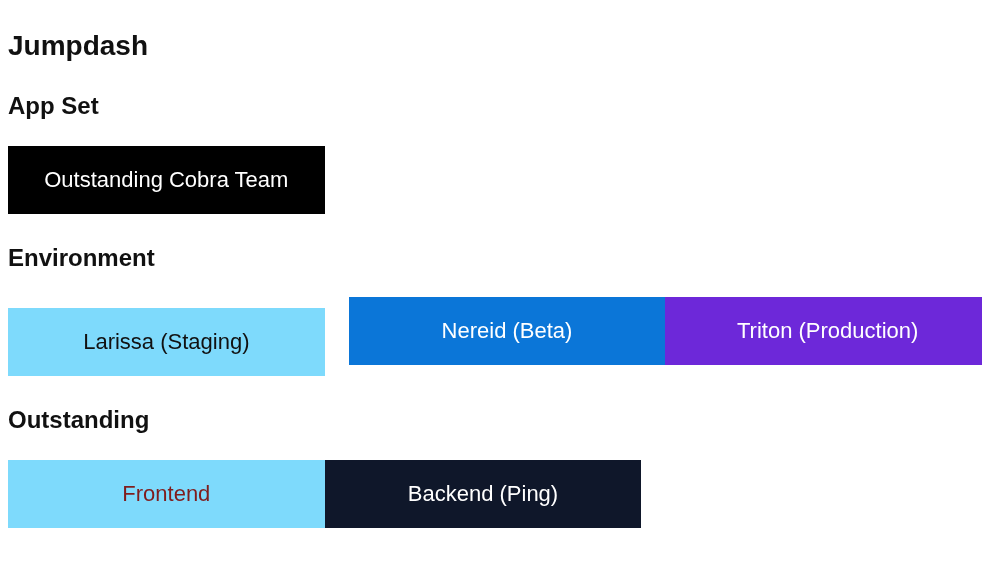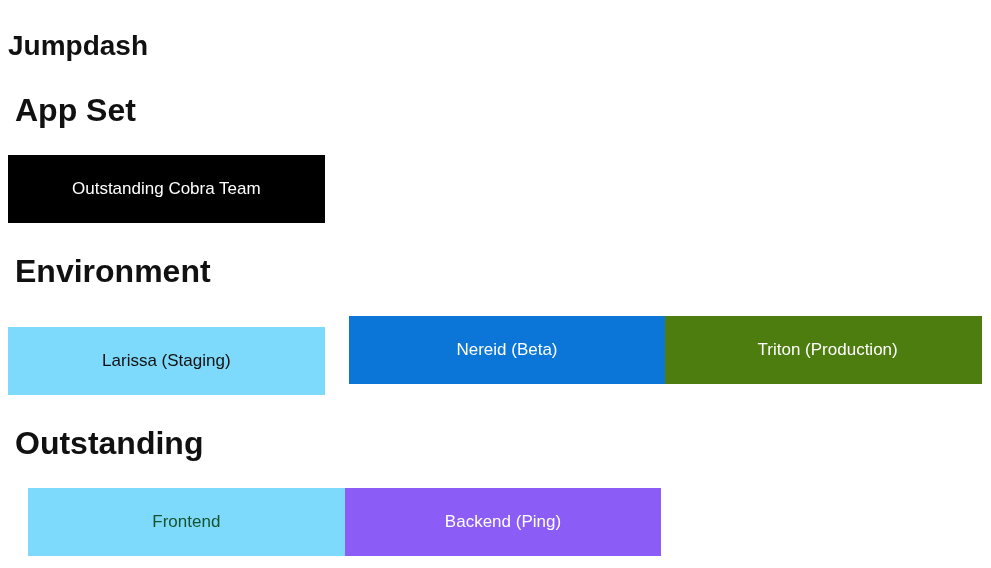--- a/index.html
+++ b/index.html
@@ -13,40 +13,40 @@
     -webkit-font-smoothing: antialiased;
   }
   h1 {
     font-size: 28px;
     line-height: 1.15;
     font-weight: 700;
     margin: 22px 0 20px 0;
     color: #111111;
   }
   h2 {
-    font-size: 32px;
+    font-size: 24px;
     line-height: 1.15;
     font-weight: 700;
-    margin: 30px 0 26px 7px;
+    margin: 30px 0 26px 0;
     color: #111111;
   }
   .button-row {
     display: flex;
     flex-wrap: nowrap;
   }
   .btn {
     flex: 0 0 316.66px;
     width: 316.66px;
     height: 68px;
     border: none;
     outline: none;
     padding: 0;
     margin: 0;
     font-family: "Liberation Sans", sans-serif;
-    font-size: 17px;
+    font-size: 22px;
     line-height: 68px;
     text-align: center;
     cursor: pointer;
     display: block;
     white-space: nowrap;
     overflow: hidden;
   }
 </style>
 </head>
 <body>
@@ -58,23 +58,23 @@
   <div class="button-row">
     <button class="btn" style="background-color: rgb(0, 0, 0); color: rgb(255, 255, 255);">Outstanding Cobra Team</button>
   </div>
 </section>
 
 <section>
   <h2>Environment</h2>
   <div class="button-row">
     <button class="btn" style="background-color: rgb(126, 218, 252); color: rgb(17, 17, 17); margin-top: 11px;">Larissa (Staging)</button>
     <button class="btn" style="background-color: rgb(11, 118, 216); color: rgb(255, 255, 255); margin-left: 24px;">Nereid (Beta)</button>
-    <button class="btn" style="background-color: #4d7c0f; color: rgb(255, 255, 255); padding-left: 8px;">Triton (Production)</button>
+    <button class="btn" style="background-color: #6d28d9; color: rgb(255, 255, 255); padding-left: 8px;">Triton (Production)</button>
   </div>
 </section>
 
 <section>
   <h2>Outstanding</h2>
   <div class="button-row">
-    <button class="btn" style="background-color: rgb(126, 218, 252); color: #14532d; margin-left: 20px;">Frontend</button>
-    <button class="btn" style="background-color: #8b5cf6; color: rgb(255, 255, 255); text-align: center;">Backend (Ping)</button>
+    <button class="btn" style="background-color: rgb(126, 218, 252); color: #7f1d1d;">Frontend</button>
+    <button class="btn" style="background-color: #0f172a; color: rgb(255, 255, 255); text-align: center;">Backend (Ping)</button>
   </div>
 </section>
 
 </body></html>

